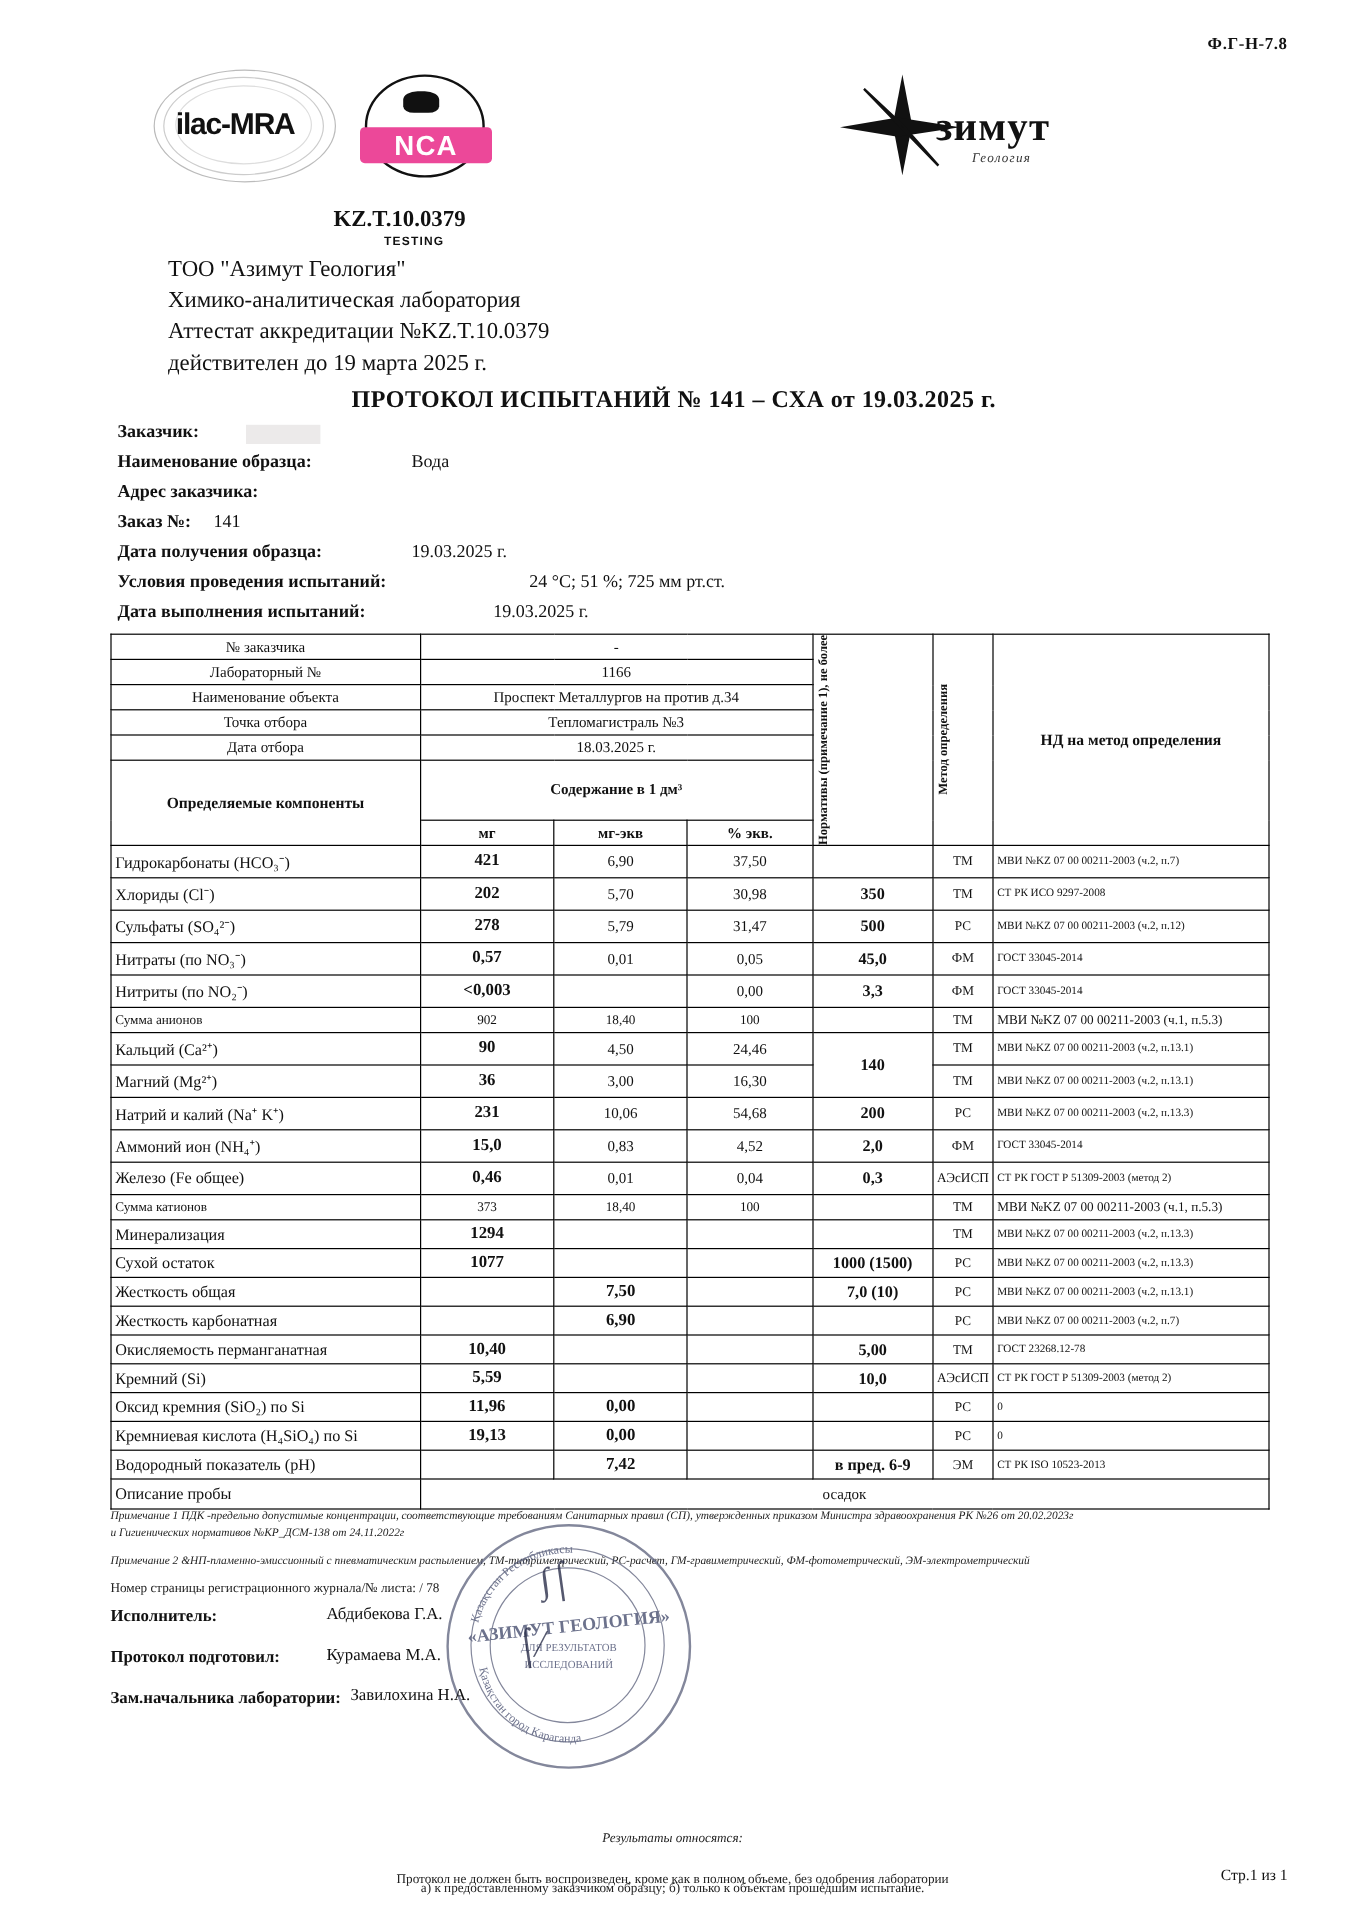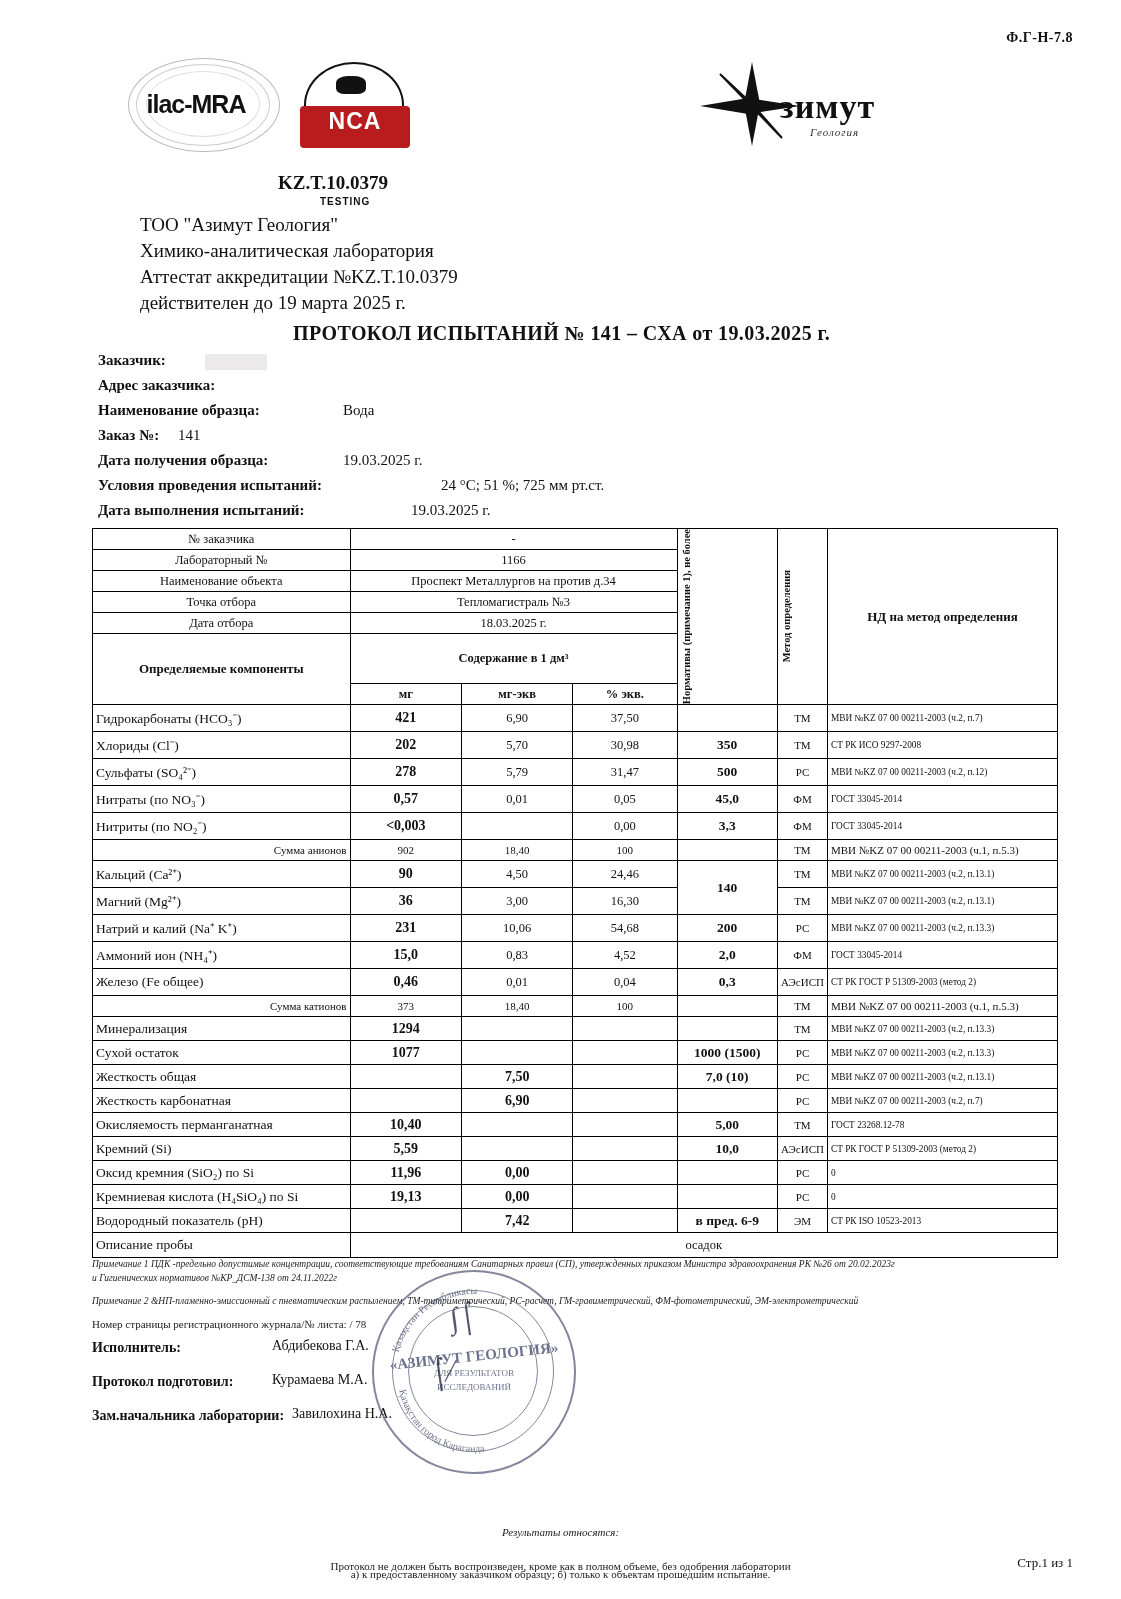--- a/index.html
+++ b/index.html
@@ -7,21 +7,21 @@
   .page{position:relative;width:1121px;height:1599px;}
   .formcode{position:absolute;right:48px;top:30px;font-family:"Liberation Serif",serif;font-size:14px;font-weight:bold;letter-spacing:.5px;}
   
   .ilac{position:absolute;left:128px;top:58px;width:150px;height:92px;}
   .ilac .ring{position:absolute;left:0;top:0;width:150px;height:92px;border-radius:50%/50%;border:1px solid #bbb;}
   .ilac .ring2{position:absolute;left:8px;top:6px;width:132px;height:80px;border-radius:50%;border:1px solid #ccc;}
   .ilac .ring3{position:absolute;left:18px;top:13px;width:112px;height:64px;border-radius:50%;border:1px solid #ddd;}
   .ilac .txt{position:absolute;left:0;top:32px;width:136px;text-align:center;font-family:"Liberation Sans",sans-serif;font-weight:bold;font-size:25px;letter-spacing:-1px;}
   .nca{position:absolute;left:292px;top:62px;width:124px;height:86px;}
   .nca .circ{position:absolute;left:0;top:0;width:96px;height:82px;border-radius:50%;border:2px solid #111;left:12px;}
-  .nca .bar{position:absolute;left:8px;top:44px;width:110px;height:42px;background:#b91c1c;border-radius:4px;}
+  .nca .bar{position:absolute;left:8px;top:44px;width:110px;height:30px;background:#ec4899;border-radius:4px;}
   .nca .bar span{display:block;text-align:center;color:#fff;font-family:"Liberation Sans",sans-serif;font-weight:bold;font-size:23px;line-height:30px;letter-spacing:1px;}
   .nca .animal{position:absolute;left:44px;top:14px;width:30px;height:18px;background:#111;border-radius:40% 40% 30% 30%;}
   .kzt{position:absolute;left:278px;top:172px;font-family:"Liberation Serif",serif;font-size:19px;font-weight:bold;}
   .testing{position:absolute;left:320px;top:196px;font-family:"Liberation Sans",sans-serif;font-size:10px;font-weight:bold;letter-spacing:1px;}
   
   .azimut{position:absolute;left:690px;top:60px;width:230px;height:96px;}
   .azimut svg{position:absolute;left:0;top:0;}
   .azimut .word{position:absolute;left:90px;top:28px;font-family:"Liberation Serif",serif;font-size:34px;font-weight:bold;letter-spacing:1px;}
   .azimut .sub{position:absolute;left:120px;top:66px;font-family:"Liberation Serif",serif;font-size:11px;font-style:italic;color:#333;letter-spacing:1px;}
   
@@ -44,21 +44,21 @@
   .c-norm{width:98px;text-align:center;font-weight:bold;font-size:13.5px;}
   .c-met{width:37px;text-align:center;font-size:11px;}
   .c-nd{width:235px;font-size:9.3px;padding-left:4px;}
   .hdr-row td{height:20px;text-align:center;font-size:12.5px;}
   .lbl-r{text-align:right;padding-right:8px;font-size:12.5px;}
   .vert{writing-mode:vertical-rl;transform:rotate(180deg);text-align:center;font-weight:bold;font-size:10.5px;line-height:12px;white-space:nowrap;}
   .vert2{writing-mode:vertical-rl;transform:rotate(180deg);text-align:center;font-weight:bold;font-size:10.5px;}
   .bigval{font-weight:bold;font-size:14px;}
   .comp{font-size:13.5px;}
   .sum-row td{font-size:11px;}
-  .sum-label{text-align:right;font-size:9.5px;margin-top:32px;}
+  .sum-label{text-align:left;font-size:9.5px;margin-top:32px;}
   .center{text-align:center;}
   
   .note{position:absolute;left:92px;font-size:9.5px;font-style:italic;color:#222;width:960px;line-height:12px;}
   .sign{position:absolute;left:92px;font-size:14px;font-weight:bold;}
   .signname{position:absolute;font-size:14px;font-family:"Liberation Serif",serif;}
   .stamp{position:absolute;left:372px;top:1270px;width:200px;height:200px;border-radius:50%;border:2px solid #5a5f7a;opacity:.75;}
   .stamp .inner{position:absolute;left:18px;top:18px;width:160px;height:160px;border-radius:50%;border:1.5px solid #5a5f7a;}
   .stamp .inner2{position:absolute;left:34px;top:34px;width:128px;height:128px;border-radius:50%;border:1px solid #5a5f7a;}
   .stamp .ctr{position:absolute;left:0;top:76px;width:200px;text-align:center;color:#3c4366;font-family:"Liberation Serif",serif;font-weight:bold;font-size:15px;transform:rotate(-6deg);}
   .stamp .c2{position:absolute;left:0;top:96px;width:200px;text-align:center;color:#3c4366;font-size:9px;}
@@ -113,26 +113,26 @@
 
 
   <div class="proto-title">ПРОТОКОЛ ИСПЫТАНИЙ №    141  – СХА   от 19.03.2025 г.</div>
 
   <div class="info">
     <div class="row">
       <span class="lbl">Заказчик:</span>
       <span class="val" style="left:245px"></span>
     </div>
     <div class="row">
+      <span class="lbl">Наименование образца:</span>
+      <span class="val" style="left:245px">Вода</span>
+    </div>
+    <div class="row">
       <span class="lbl">Адрес заказчика:</span>
       <span class="val" style="left:245px"></span>
-    </div>
-    <div class="row">
-      <span class="lbl">Наименование образца:</span>
-      <span class="val" style="left:245px">Вода</span>
     </div>
     <div class="row">
       <span class="lbl">Заказ №:</span>
       <span class="val" style="left:80px">141</span>
     </div>
     <div class="row">
       <span class="lbl">Дата получения образца:</span>
       <span class="val" style="left:245px">19.03.2025 г.</span>
     </div>
     <div class="row">

